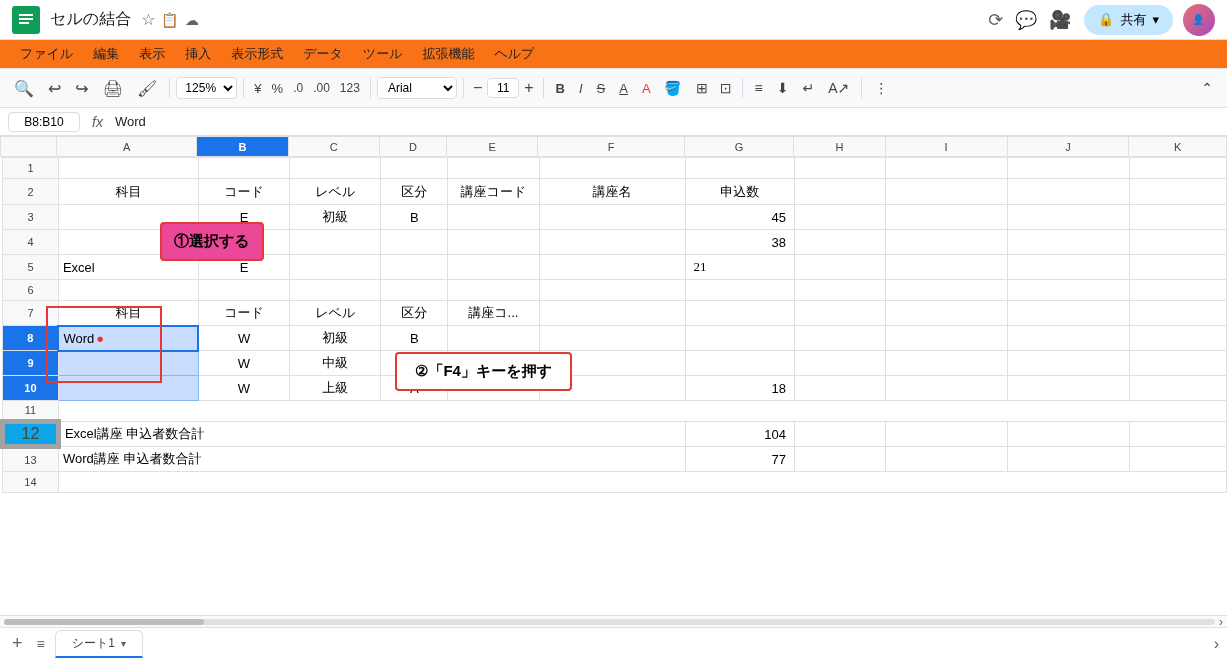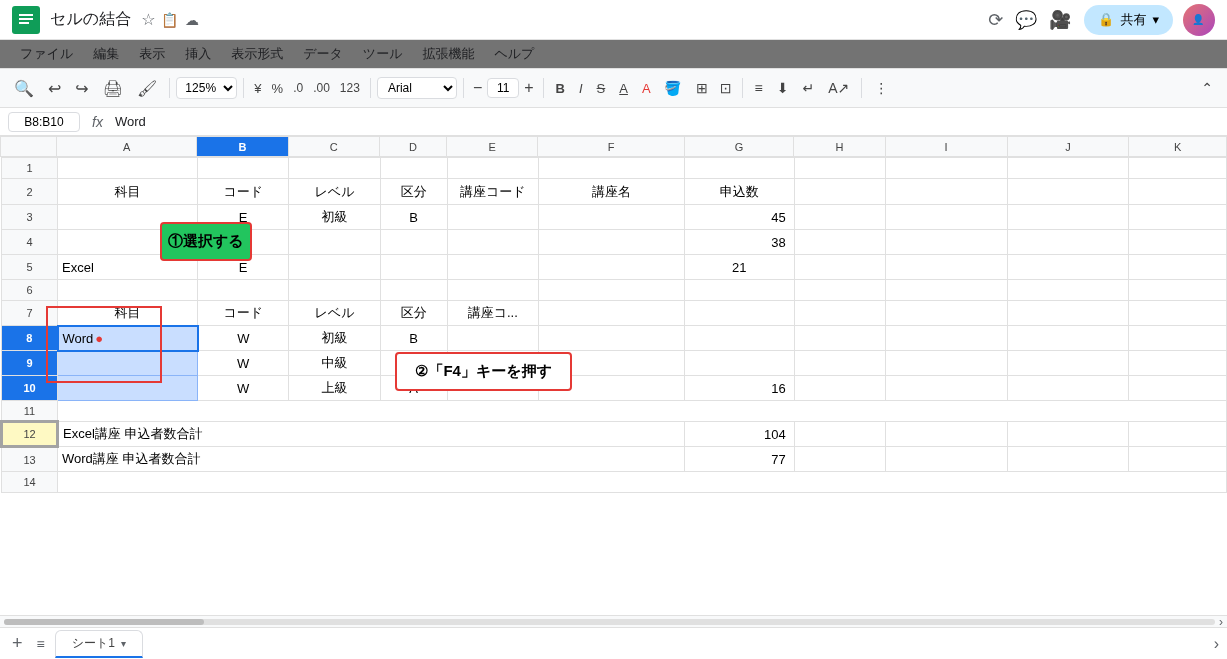--- a/index.html
+++ b/index.html
@@ -9,21 +9,21 @@
     #titlebar {
       display: flex; align-items: center; height: 40px; padding: 0 12px;
       background: #fff; border-bottom: 1px solid #e0e0e0;
     }
     #titlebar .spacer { flex: 1; }
     #titlebar .icon-btn { background: none; border: none; cursor: pointer; font-size: 18px; color: #5f6368; padding: 4px; }
 
     
     #menubar {
       display: flex; align-items: center; height: 28px; padding: 0 12px;
-      background: #737373; gap: 4px;
+      background: #f97316; gap: 4px;
     }
     #menubar .menu-item { font-size: 13px; padding: 2px 8px; cursor: pointer; color: #202124; border-radius: 4px; }
 
     
     #toolbar {
       display: flex; align-items: center; height: 40px; padding: 0 8px;
       background: #f8f9fa; border-top: 1px solid #e0e0e0; border-bottom: 1px solid #e0e0e0;
       gap: 2px; overflow: hidden;
     }
     #toolbar .tb-btn {
@@ -277,21 +277,21 @@
         </tr>
 
         <tr>
           <td style="background:#f8f9fa;border:1px solid #e0e0e0;text-align:center;font-size:11px;color:#444;height:25px;">5</td>
           <td style="border:1px solid #e0e0e0;height:25px;padding:2px 4px;">Excel</td>
           <td style="border:1px solid #e0e0e0;height:25px;text-align:center;padding:2px 4px;">E</td>
           <td style="border:1px solid #e0e0e0;height:25px;"></td>
           <td style="border:1px solid #e0e0e0;height:25px;"></td>
           <td style="border:1px solid #e0e0e0;height:25px;"></td>
           <td style="border:1px solid #e0e0e0;height:25px;"></td>
-          <td style="border:1px solid #e0e0e0;height:25px;text-align:center;padding:2px 8px;">21</td>
+          <td style="border:1px solid #e0e0e0;height:25px;text-align:left;padding:2px 8px;font-family:Liberation Serif, serif;">21</td>
           <td style="border:1px solid #e0e0e0;height:25px;"></td>
           <td style="border:1px solid #e0e0e0;height:25px;"></td>
           <td style="border:1px solid #e0e0e0;height:25px;"></td>
           <td style="border:1px solid #e0e0e0;height:25px;"></td>
         </tr>
 
         <tr>
           <td style="background:#f8f9fa;border:1px solid #e0e0e0;text-align:center;font-size:11px;color:#444;height:21px;">6</td>
           <td style="border:1px solid #e0e0e0;height:21px;"></td>
           <td style="border:1px solid #e0e0e0;height:21px;"></td>
@@ -352,34 +352,34 @@
         </tr>
 
         <tr>
           <td style="background:#1a73e8;border:1px solid #e0e0e0;text-align:center;font-size:11px;color:#fff;font-weight:bold;height:25px;">10</td>
           <td style="border:1px solid #8ab4f8;height:25px;background:#c9deff;padding:2px 4px;"></td>
           <td style="border:1px solid #e0e0e0;height:25px;text-align:center;padding:2px 4px;">W</td>
           <td style="border:1px solid #e0e0e0;height:25px;text-align:center;padding:2px 4px;">上級</td>
           <td style="border:1px solid #e0e0e0;height:25px;text-align:center;padding:2px 4px;">A</td>
           <td style="border:1px solid #e0e0e0;height:25px;"></td>
           <td style="border:1px solid #e0e0e0;height:25px;"></td>
-          <td style="border:1px solid #e0e0e0;height:25px;text-align:right;padding:2px 8px;">16</td>
+          <td style="border:1px solid #e0e0e0;height:25px;text-align:right;padding:2px 8px;">18</td>
           <td style="border:1px solid #e0e0e0;height:25px;"></td>
           <td style="border:1px solid #e0e0e0;height:25px;"></td>
           <td style="border:1px solid #e0e0e0;height:25px;"></td>
           <td style="border:1px solid #e0e0e0;height:25px;"></td>
         </tr>
 
         <tr>
           <td style="background:#f8f9fa;border:1px solid #e0e0e0;text-align:center;font-size:11px;color:#444;height:21px;">11</td>
           <td style="border:1px solid #e0e0e0;height:21px;" colspan="11"></td>
         </tr>
 
         <tr>
-          <td style="background:#fef9c3;border:3px solid #a3a3a3;text-align:center;font-size:11px;color:#444;height:25px;">12</td>
+          <td style="background:#0ea5e9;border:5px solid #a3a3a3;text-align:center;font-size:16px;color:#444;height:25px;">12</td>
           <td style="border:1px solid #e0e0e0;height:25px;padding:2px 4px;" colspan="6">Excel講座 申込者数合計</td>
           <td style="border:1px solid #e0e0e0;height:25px;text-align:right;padding:2px 8px;">104</td>
           <td style="border:1px solid #e0e0e0;height:25px;"></td>
           <td style="border:1px solid #e0e0e0;height:25px;"></td>
           <td style="border:1px solid #e0e0e0;height:25px;"></td>
           <td style="border:1px solid #e0e0e0;height:25px;"></td>
         </tr>
 
         <tr>
           <td style="background:#f8f9fa;border:1px solid #e0e0e0;text-align:center;font-size:11px;color:#444;height:25px;">13</td>
@@ -392,21 +392,21 @@
         </tr>
 
         <tr>
           <td style="background:#f8f9fa;border:1px solid #e0e0e0;text-align:center;font-size:11px;color:#444;height:21px;">14</td>
           <td style="border:1px solid #e0e0e0;height:21px;" colspan="11"></td>
         </tr>
 
       </tbody>
         </table>
 
-      <div class="annotation-box" style="position:absolute;top:65px;left:160px;background:#22c55e;border:2px solid #e53935;border-radius:4px;font-size:15px;font-weight:bold;color:#000;padding:8px 6px;z-index:10;white-space:nowrap;">
+      <div class="annotation-box" style="position:absolute;top:65px;left:160px;background:#ec4899;border:2px solid #e53935;border-radius:4px;font-size:15px;font-weight:bold;color:#000;padding:8px 12px;z-index:10;white-space:nowrap;">
         <span>①選択する</span>
       </div>
 
       <div class="annotation-box" style="position:absolute;top:195px;left:395px;background:#fff;border:2px solid #e53935;border-radius:4px;font-size:15px;font-weight:bold;color:#000;padding:8px 18px;z-index:10;white-space:nowrap;">
         <span>②「F4」キーを押す</span>
       </div>
 
       <div style="position:absolute;top:149px;left:46px;width:116px;height:77px;border:2px solid #e53935;pointer-events:none;z-index:6;"></div>
 
     </div>

